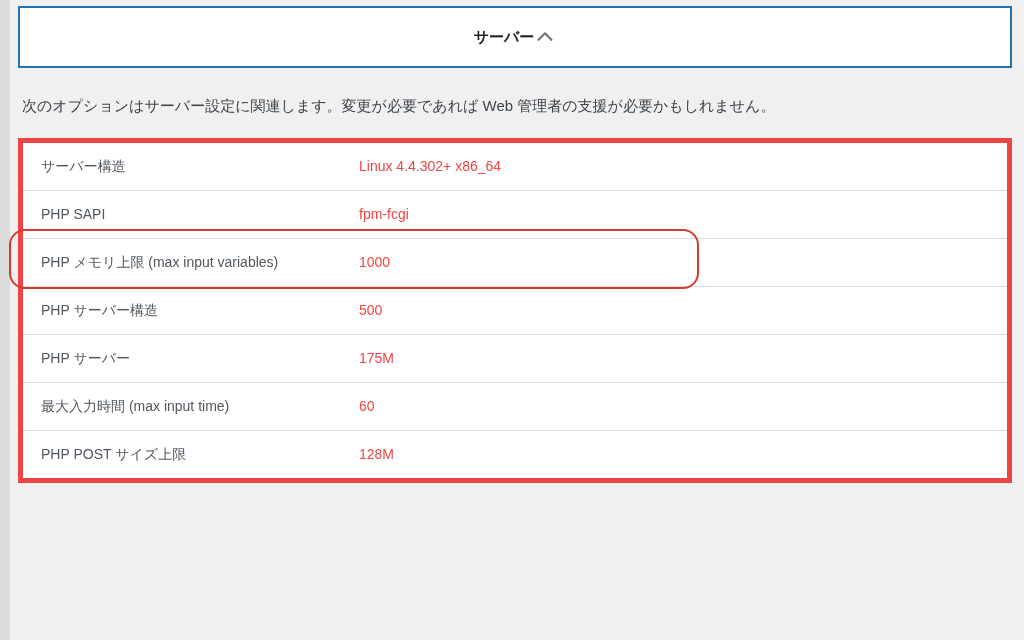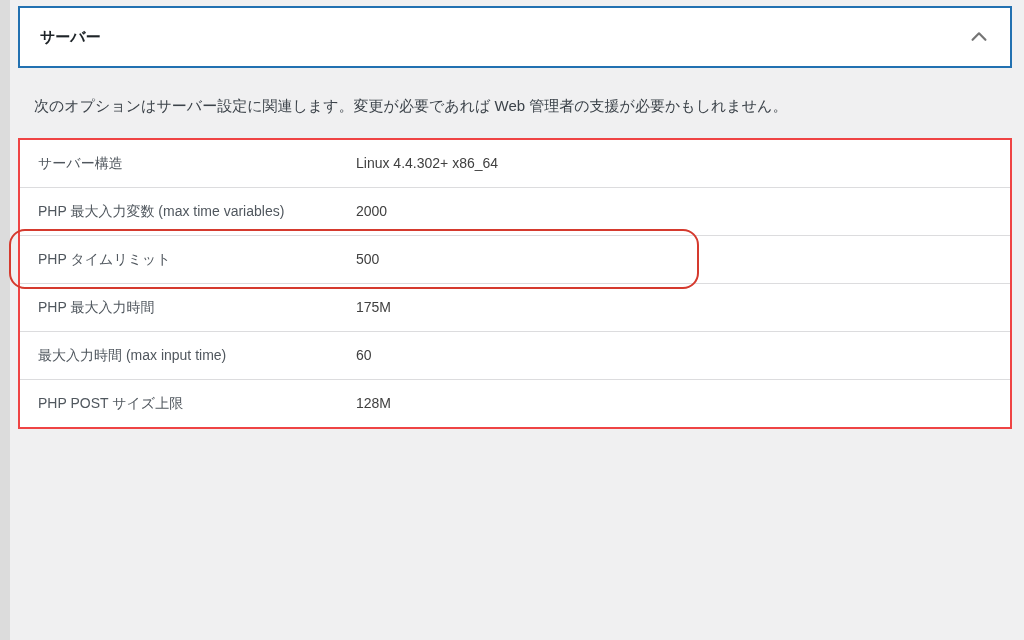--- a/index.html
+++ b/index.html
@@ -30,60 +30,60 @@
   }
 
   
   .panel-header {
     background: #fff;
     border: 2px solid #2271b1;
     box-sizing: border-box;
     height: 62px;
     display: flex;
     align-items: center;
-    justify-content: space-between;
+    justify-content: center;
     padding: 0 20px;
     cursor: pointer;
   }
   .panel-title {
     font-weight: 700;
     font-size: 15px;
     color: #1d2327;
   }
   .chevron {
     width: 22px;
     height: 22px;
     color: #757575;
   }
   .chevron svg { display: block; }
 
   
   .description {
-    margin: 26px 2px 20px 16px;
+    margin: 26px 2px 20px 4px;
     color: #3c434a;
     font-size: 15px;
     line-height: 1.6;
   }
 
   
   table.info {
     width: 100%;
     border-collapse: collapse;
     background: #fff;
-    border: 2px solid #ef4444;
+    border: 5px solid #ef4444;
   }
   table.info tbody tr {
     border-bottom: 1px solid #dcdcde;
   }
   table.info tbody tr:last-child {
     border-bottom: none;
   }
   table.info td {
     padding: 13px 18px;
-    color: #404040;
+    color: #ef4444;
     font-size: 14px;
     vertical-align: middle;
     line-height: 1.5;
   }
   table.info td.label {
     width: 282px;
     color: #50575e;
   }
 
   
@@ -113,29 +113,33 @@
 
     <p class="description">次のオプションはサーバー設定に関連します。変更が必要であれば Web 管理者の支援が必要かもしれません。</p>
 
     <table class="info">
       <tbody>
         <tr>
           <td class="label">サーバー構造</td>
           <td>Linux 4.4.302+ x86_64</td>
         </tr>
         <tr>
-          <td class="label">PHP 最大入力変数 (max time variables)</td>
-          <td>2000</td>
+          <td class="label">PHP SAPI</td>
+          <td>fpm-fcgi</td>
         </tr>
         <tr>
-          <td class="label">PHP タイムリミット</td>
+          <td class="label">PHP メモリ上限 (max input variables)</td>
+          <td>1000</td>
+        </tr>
+        <tr>
+          <td class="label">PHP サーバー構造</td>
           <td>500</td>
         </tr>
         <tr>
-          <td class="label">PHP 最大入力時間</td>
+          <td class="label">PHP サーバー</td>
           <td>175M</td>
         </tr>
         <tr>
           <td class="label">最大入力時間 (max input time)</td>
           <td>60</td>
         </tr>
         <tr>
           <td class="label">PHP POST サイズ上限</td>
           <td>128M</td>
         </tr>

